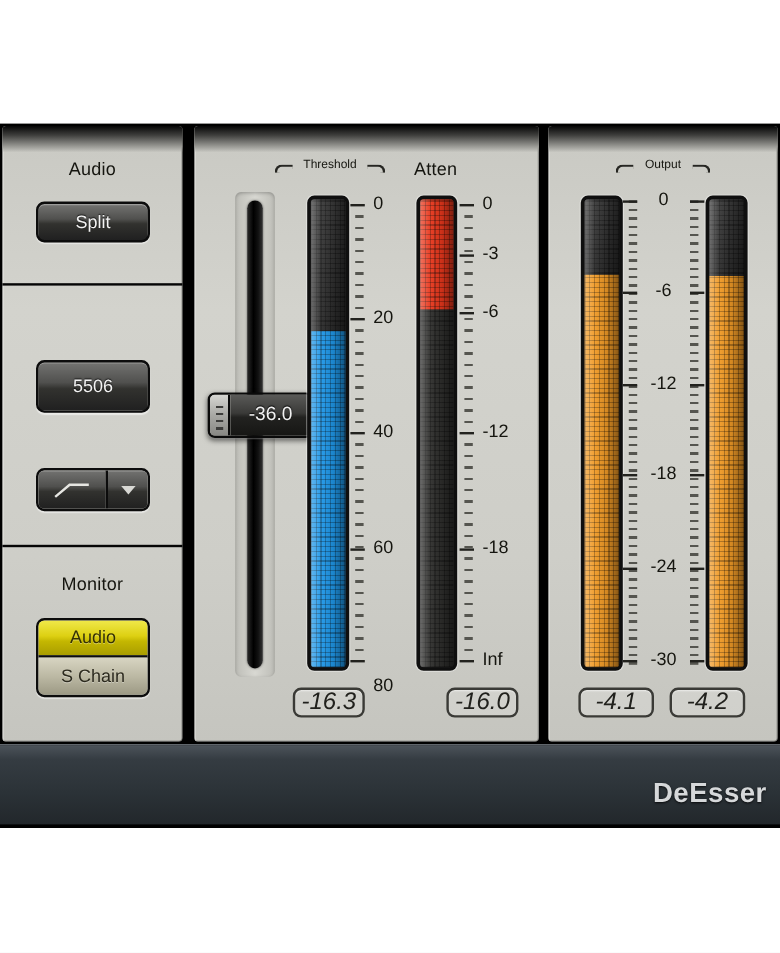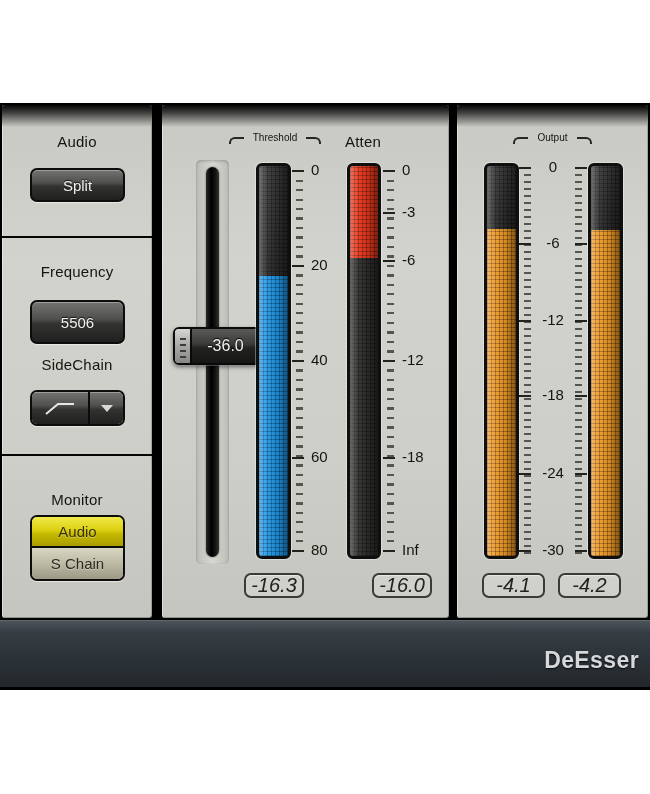--- a/index.html
+++ b/index.html
@@ -105,37 +105,35 @@
 <div class="screen">
   <div class="plugin">
 
     <div class="panel panel-left">
       <div class="sec" style="top:0;height:131px;">
         <div class="lbl" style="top:28px;">Audio</div>
         <div class="btn-dark" style="left:28px;top:63px;width:95px;height:34px;">Split</div>
       </div>
 
       <div class="sec b" style="top:131px;height:218px;">
-        <div class="lbl" style="top:25px;">Frequency</div>
         <div class="btn-dark" style="left:28px;top:62px;width:95px;height:44px;">5506</div>
-        <div class="lbl" style="top:118px;">SideChain</div>
         <div class="split-group" style="left:28px;top:152px;width:95px;height:36px;">
           <div class="part-a">
             <svg width="38" height="20" viewBox="0 0 38 20">
               <path d="M5 16 L17 6 H33" fill="none" stroke="#e6e6e2" stroke-width="2"></path>
             </svg>
           </div>
           <div class="part-b">
             <span class="tri-down"></span>
           </div>
         </div>
       </div>
 
       <div class="sec b" style="top:349px;height:164px;">
-        <div class="lbl" style="top:35px;">Monitor</div>
+        <div class="lbl" style="top:23px;">Monitor</div>
         <div class="mon-group" style="left:28px;top:59px;width:95px;">
           <div class="mon-btn mon-audio">Audio</div>
           <div class="mon-btn mon-schain">S Chain</div>
         </div>
       </div>
     </div>
 
     <div class="panel panel-mid">
       <div class="hdr" style="left:8px;top:26px;width:210px;">
         <span class="hook l"></span>
@@ -164,21 +162,21 @@
         <div class="mcol" style="left:4px;top:7px;height:382px;"></div>
       <i class="maj" style="left: 0px; width: 12px; top: 7px;"></i>
           <b class="slab" style="top: -2px; font-weight: normal; left: 19px;">0</b>
           <i class="maj" style="left: 0px; width: 12px; top: 102px;"></i>
           <b class="slab" style="top: 93px; font-weight: normal; left: 19px;">20</b>
           <i class="maj" style="left: 0px; width: 12px; top: 197px;"></i>
           <b class="slab" style="top: 188px; font-weight: normal; left: 19px;">40</b>
           <i class="maj" style="left: 0px; width: 12px; top: 294px;"></i>
           <b class="slab" style="top: 285px; font-weight: normal; left: 19px;">60</b>
           <i class="maj" style="left: 0px; width: 12px; top: 387px;"></i>
-          <b class="slab" style="top: 378px; font-weight: normal; left: 19px;">80</b>
+          <b class="slab" style="top: 400px; font-weight: normal; left: 19px;">80</b>
         </div>
 
       <div class="meter" id="at-meter" style="left:185px;top:58px;width:34px;">
         <div class="m-dark" style="height: 23.7%; background: rgb(232, 55, 28);"></div>
         <div class="m-fill" style="background: rgb(46, 46, 44);"></div>
         <div class="m-tex"></div>
       </div>
       <div class="scale" id="at-scale" style="left:221px;top:58px;width:62px;">
         <div class="mcol" style="left:4px;top:7px;height:382px;"></div>
       <i class="maj" style="left: 0px; width: 12px; top: 7px;"></i>

